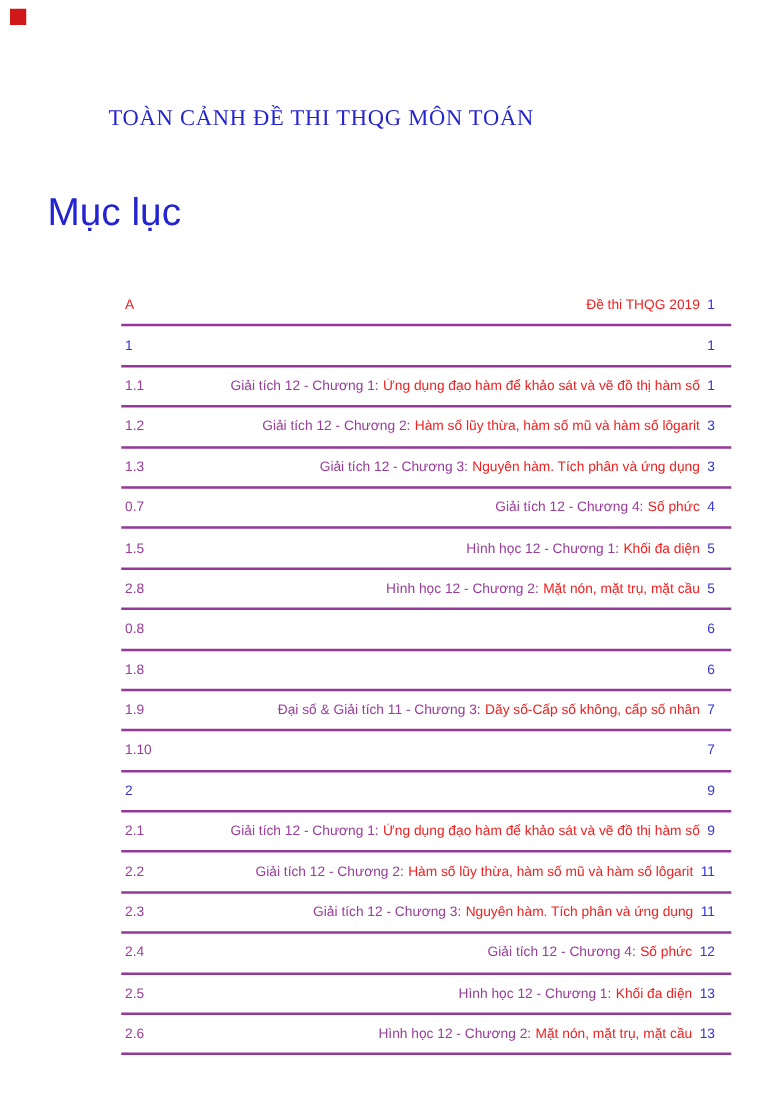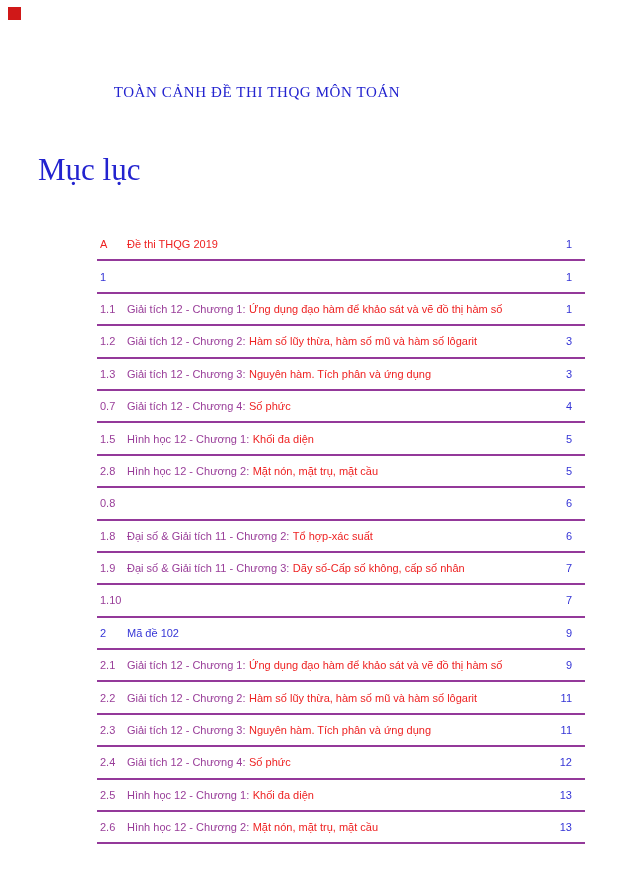--- a/index.html
+++ b/index.html
@@ -8,38 +8,38 @@
     font-family:"Liberation Sans",sans-serif;
   }
   .page{position:absolute;inset:0;background:#fff;}
   .red-marker{
     position:absolute;left:8px;top:7px;width:13px;height:13px;
     background:var(--marker_red,#d01818);
   }
   .doc-title{
     position:absolute;top:84px;left:0;width:514px;text-align:center;
     font-family:"Liberation Serif","DejaVu Serif",serif;
-    font-size:15px;letter-spacing:0.6px;color:var(--title_blue,#2323cf);
+    font-size:18px;letter-spacing:0.6px;color:var(--title_blue,#2323cf);
     white-space:nowrap;
   }
   .toc-heading{
     position:absolute;top:152px;left:38px;
-    font-family:Liberation Serif, serif;
+    font-family:Liberation Sans, sans-serif;
     font-size:31px;color:var(--title_blue,#2323cf);
   }
   .toc{
     position:absolute;left:97px;top:229px;width:488px;
   }
   .toc-row{
     display:flex;align-items:center;box-sizing:border-box;
     height:32.4px;border-bottom:2px solid var(--rule_purple,#94399a);
     padding:0 13px 0 3px;font-size:11px;white-space:nowrap;cursor:pointer;
   }
   .toc-num{flex:0 0 27px;width:27px;}
-  .toc-title{flex:1 1 auto;overflow:hidden;}
+  .toc-title{flex:1 1 auto;overflow:hidden;text-align:right;}
   .toc-prefix{margin-right:3.5px;}
   .toc-page{flex:0 0 auto;margin-left:auto;padding-left:6px;color:var(--link_blue,#3434d6);}
   .row-red .toc-num,.row-red .toc-main{color:var(--entry_red,#ee2222);}
   .row-blue .toc-num,.row-blue .toc-main{color:var(--link_blue,#3434d6);}
   .row-sub .toc-num,.row-sub .toc-prefix{color:var(--entry_purple,#993d99);}
   .row-sub .toc-main{color:var(--entry_red,#ee2222);}
 </style>
 </head>
 <body>
 
@@ -89,35 +89,33 @@
         <span class="toc-num">2.8</span>
         <span class="toc-title"><span class="toc-prefix">Hình học 12 - Chương 2:</span><span class="toc-main">Mặt nón, mặt trụ, mặt cầu</span></span>
         <span class="toc-page">5</span>
       </div>
       <div class="toc-row row-sub">
         <span class="toc-num">0.8</span>
         <span class="toc-page">6</span>
       </div>
       <div class="toc-row row-sub">
         <span class="toc-num">1.8</span>
-        <span class="toc-title"><span class="toc-prefix">Đại số &amp; Giải tích 11 - Chương 2:</span><span class="toc-main">Tổ hợp-xác suất</span></span>
         <span class="toc-page">6</span>
       </div>
       <div class="toc-row row-sub">
         <span class="toc-num">1.9</span>
         <span class="toc-title"><span class="toc-prefix">Đại số &amp; Giải tích 11 - Chương 3:</span><span class="toc-main">Dãy số-Cấp số không, cấp số nhân</span></span>
         <span class="toc-page">7</span>
       </div>
       <div class="toc-row row-sub">
         <span class="toc-num">1.10</span>
         <span class="toc-page">7</span>
       </div>
       <div class="toc-row row-blue">
         <span class="toc-num">2</span>
-        <span class="toc-title"><span class="toc-main">Mã đề 102</span></span>
         <span class="toc-page">9</span>
       </div>
       <div class="toc-row row-sub">
         <span class="toc-num">2.1</span>
         <span class="toc-title"><span class="toc-prefix">Giải tích 12 - Chương 1:</span><span class="toc-main">Ứng dụng đạo hàm để khảo sát và vẽ đồ thị hàm số</span></span>
         <span class="toc-page">9</span>
       </div>
       <div class="toc-row row-sub">
         <span class="toc-num">2.2</span>
         <span class="toc-title"><span class="toc-prefix">Giải tích 12 - Chương 2:</span><span class="toc-main">Hàm số lũy thừa, hàm số mũ và hàm số lôgarit</span></span>

